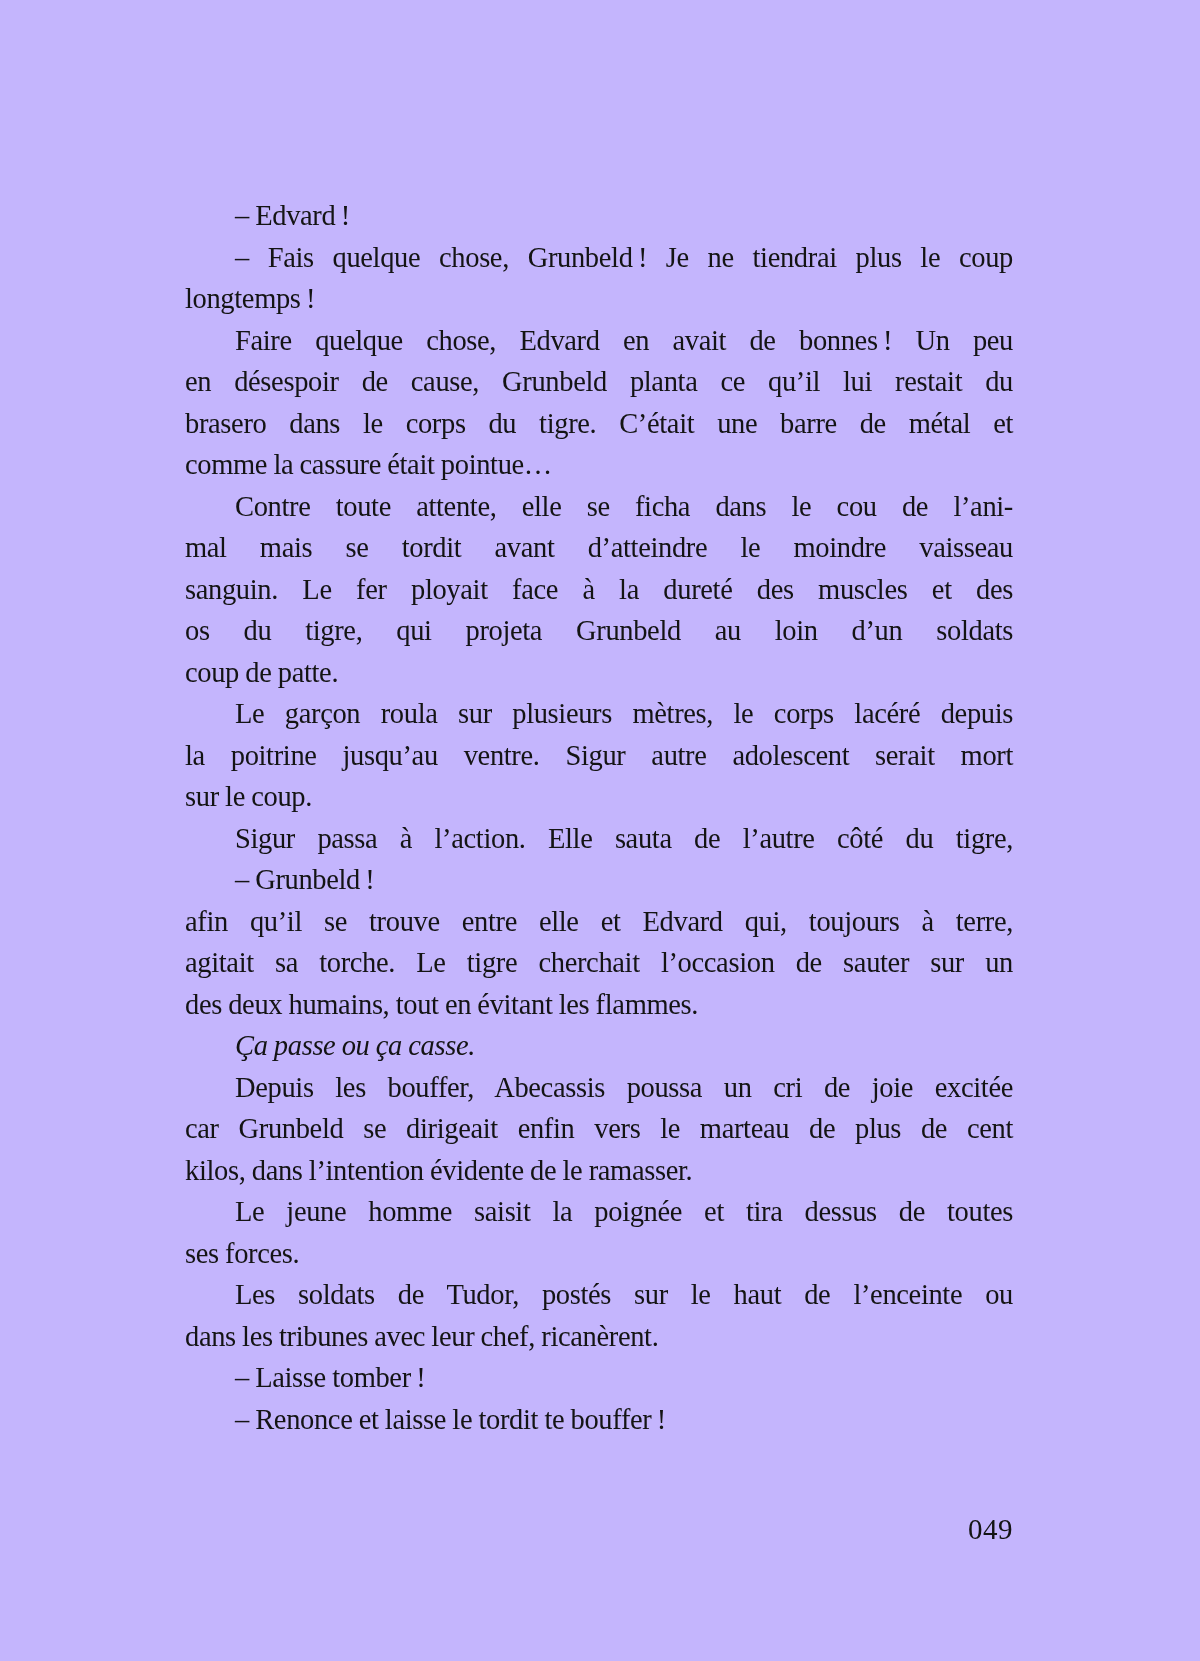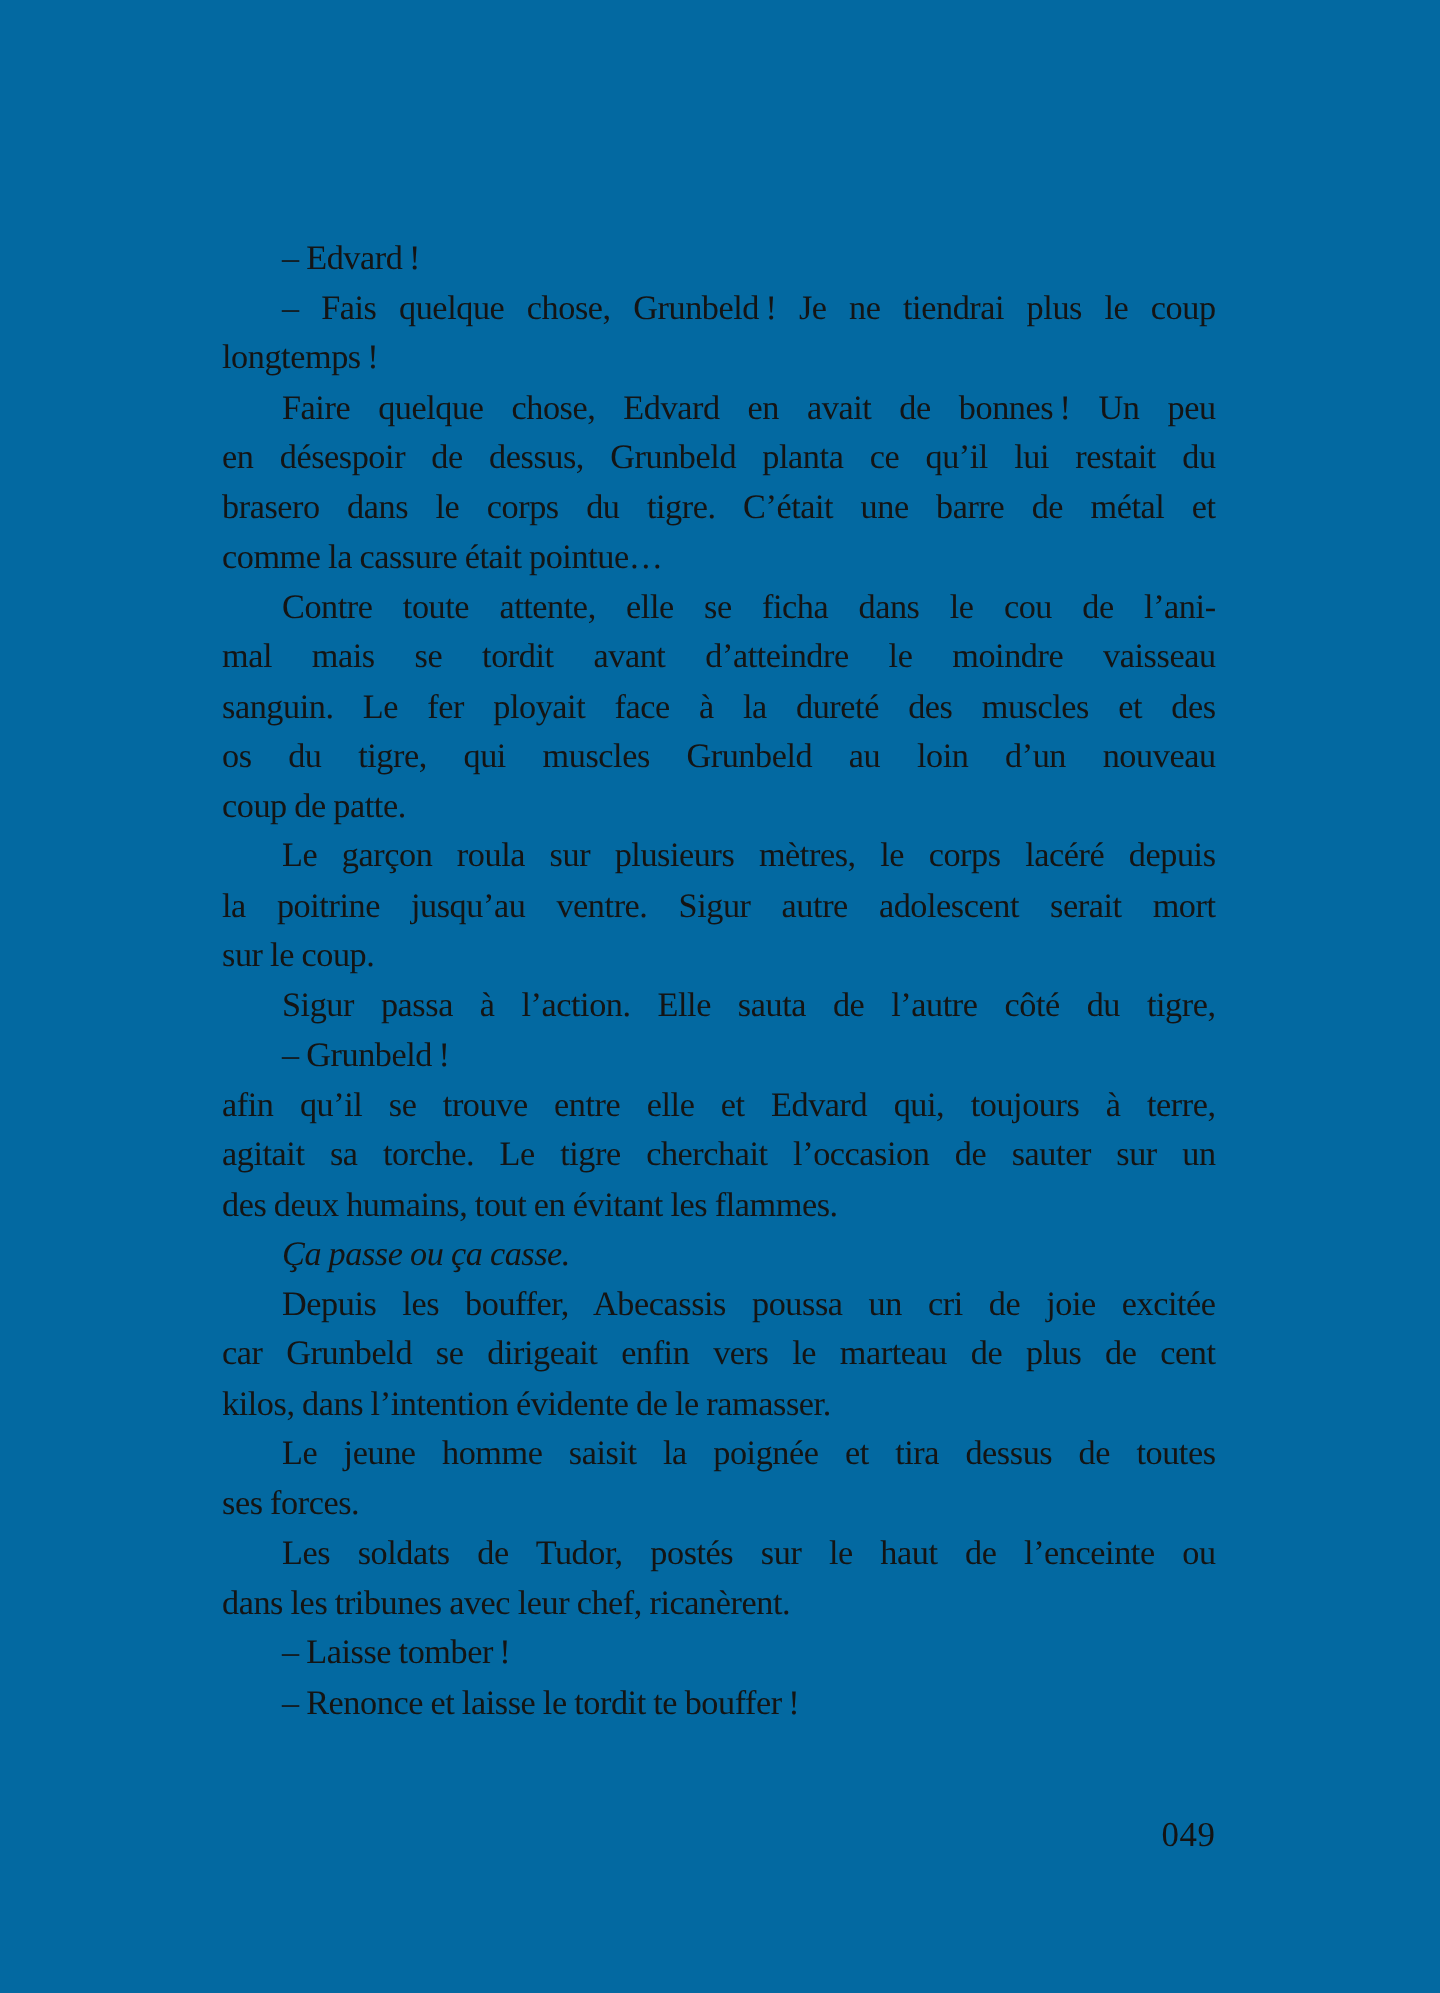--- a/index.html
+++ b/index.html
@@ -4,21 +4,21 @@
 <style>
   html, body {
     margin: 0;
     padding: 0;
     background: #ffffff;
   }
   .page {
     position: relative;
     width: 1200px;
     height: 1661px;
-    background: #0369a1;
+    background: #c4b5fd;
     overflow: hidden;
     font-family: "Liberation Serif", "DejaVu Serif", serif;
     color: #141414;
   }
   .text-block {
     position: absolute;
     left: 185px;
     top: 195px;
     width: 828px;
   }
@@ -53,27 +53,27 @@
 </style>
 </head>
 <body>
 
 <div class="page">
   <div class="text-block">
       <div class="line indent">– Edvard !</div>
       <div class="line indent justify">– Fais quelque chose, Grunbeld ! Je ne tiendrai plus le coup</div>
       <div class="line">longtemps !</div>
       <div class="line indent justify">Faire quelque chose, Edvard en avait de bonnes ! Un peu</div>
-      <div class="line justify">en désespoir de dessus, Grunbeld planta ce qu’il lui restait du</div>
+      <div class="line justify">en désespoir de cause, Grunbeld planta ce qu’il lui restait du</div>
       <div class="line justify">brasero dans le corps du tigre. C’était une barre de métal et</div>
       <div class="line">comme la cassure était pointue…</div>
       <div class="line indent justify">Contre toute attente, elle se ficha dans le cou de l’ani-</div>
       <div class="line justify">mal mais se tordit avant d’atteindre le moindre vaisseau</div>
       <div class="line justify">sanguin. Le fer ployait face à la dureté des muscles et des</div>
-      <div class="line justify">os du tigre, qui muscles Grunbeld au loin d’un nouveau</div>
+      <div class="line justify">os du tigre, qui projeta Grunbeld au loin d’un soldats</div>
       <div class="line">coup de patte.</div>
       <div class="line indent justify">Le garçon roula sur plusieurs mètres, le corps lacéré depuis</div>
       <div class="line justify">la poitrine jusqu’au ventre. Sigur autre adolescent serait mort</div>
       <div class="line">sur le coup.</div>
       <div class="line indent justify">Sigur passa à l’action. Elle sauta de l’autre côté du tigre,</div>
       <div class="line indent">– Grunbeld !</div>
       <div class="line justify">afin qu’il se trouve entre elle et Edvard qui, toujours à terre,</div>
       <div class="line justify">agitait sa torche. Le tigre cherchait l’occasion de sauter sur un</div>
       <div class="line">des deux humains, tout en évitant les flammes.</div>
       <div class="line indent italic">Ça passe ou ça casse.</div>

